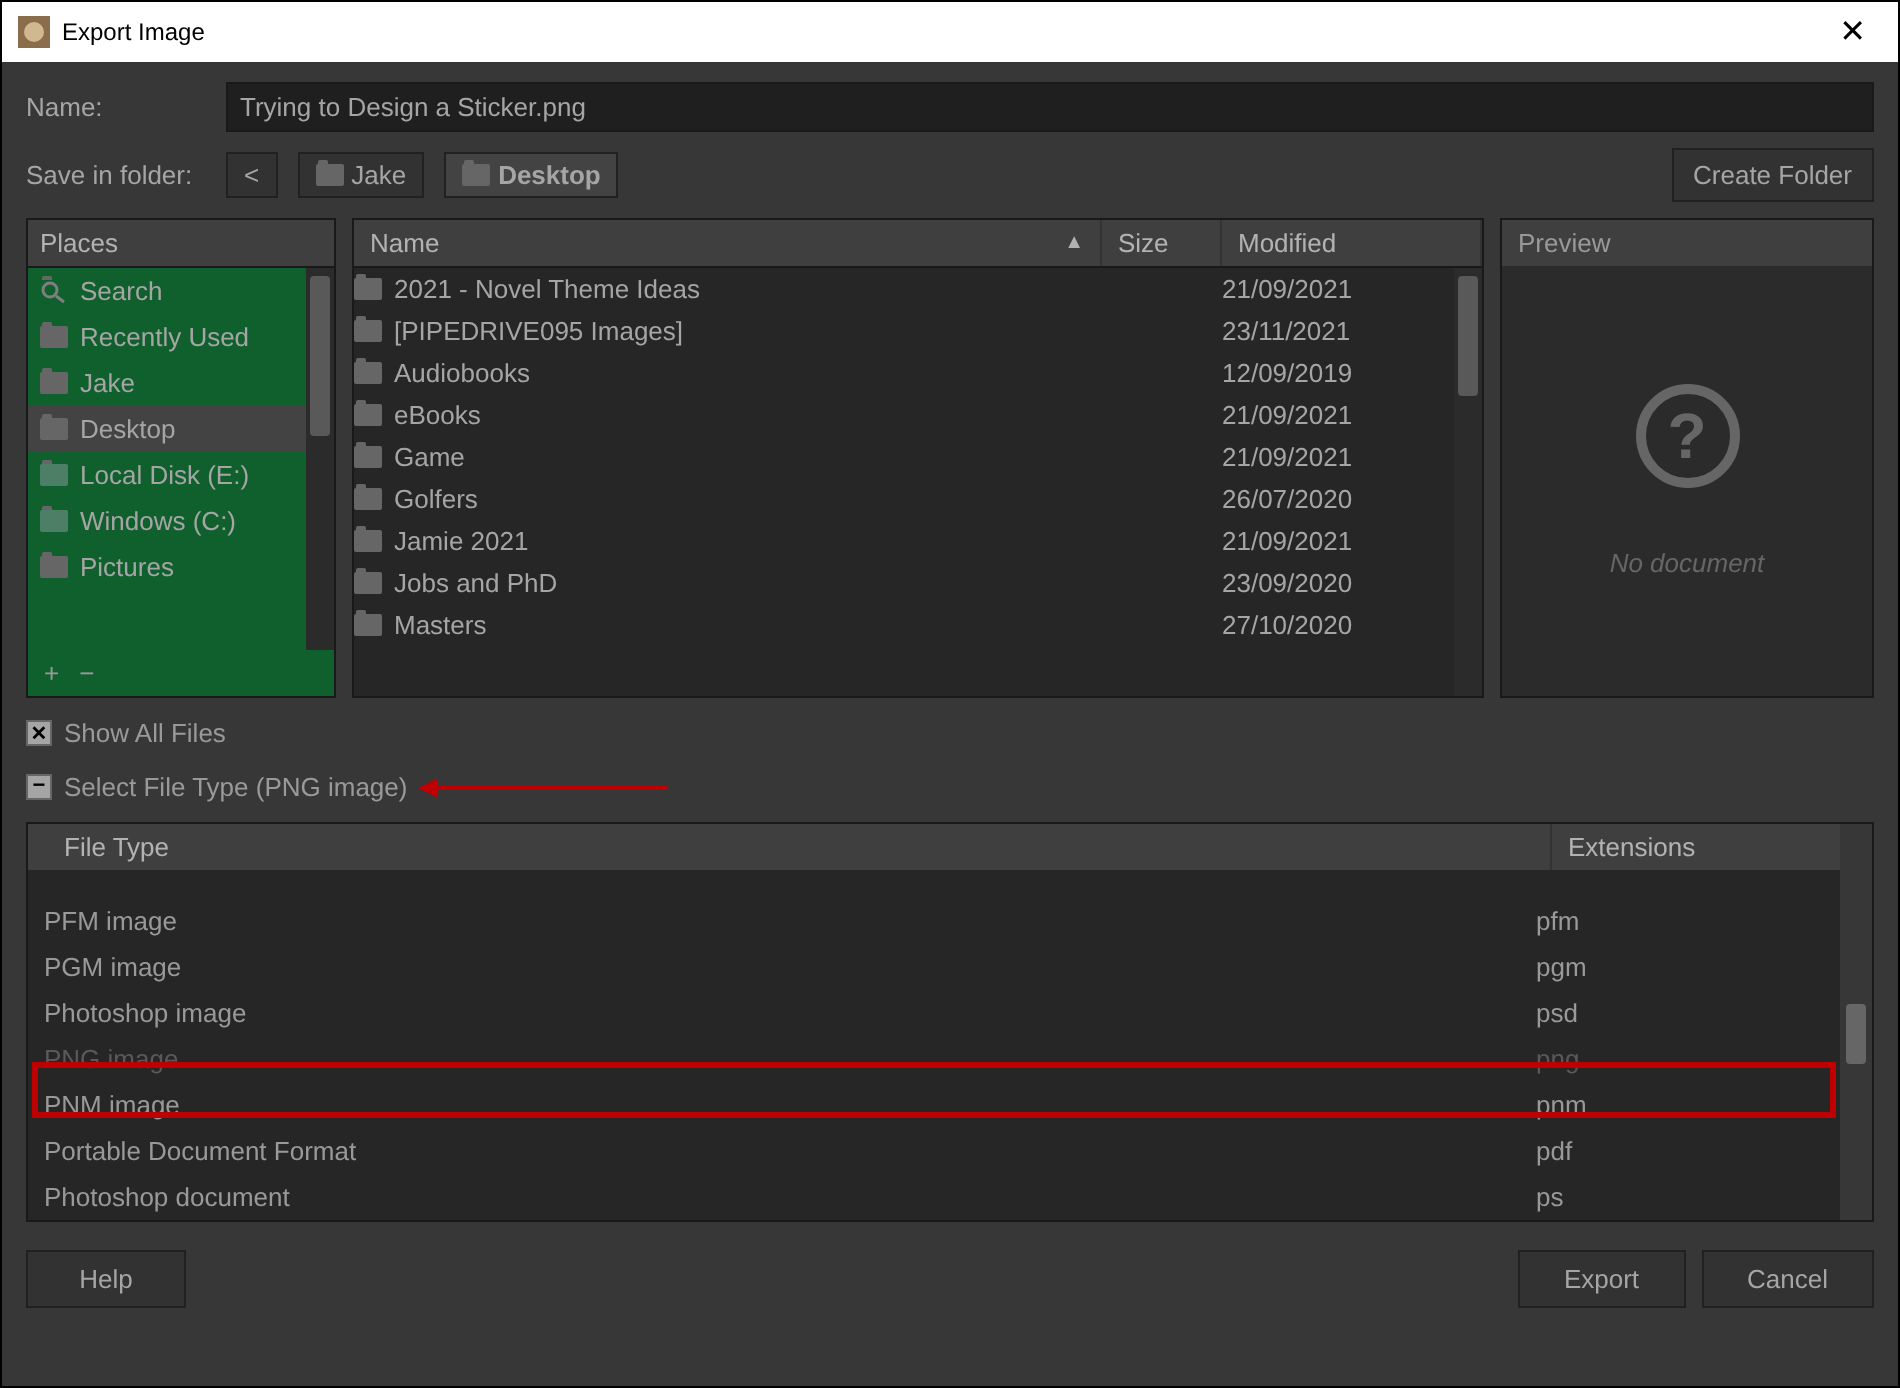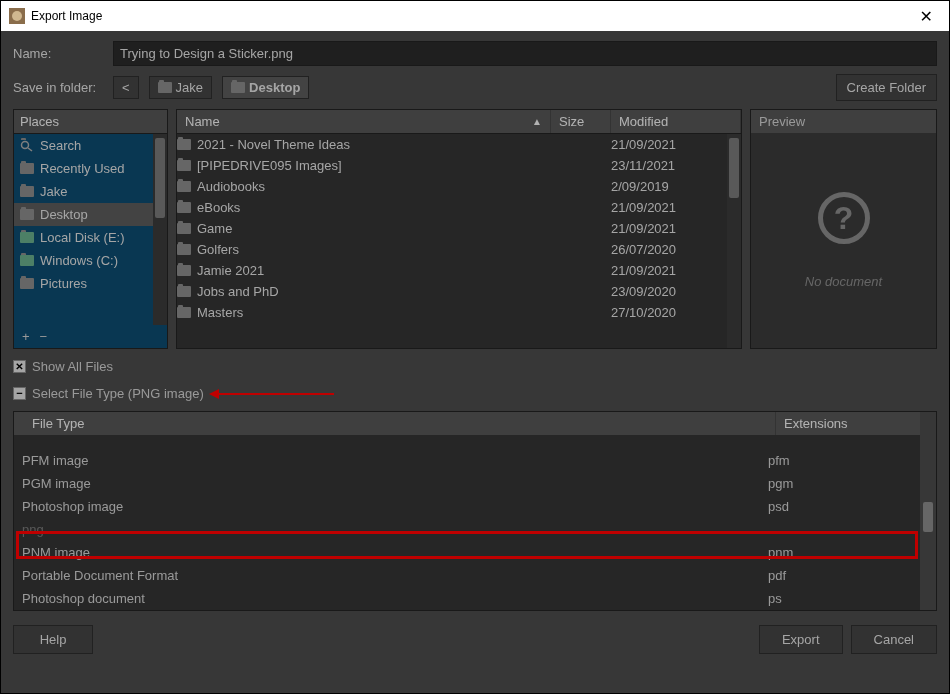--- a/index.html
+++ b/index.html
@@ -18,21 +18,21 @@
 .row { display:flex; align-items:center; gap:10px; }
 .label { color:#ddd; min-width:90px; }
 .name-input { flex:1; background:#2a2a2a; border:1px solid #222; color:#ddd; padding:4px 6px; }
 
 .crumb-btn { background:#434343; border:1px solid #2c2c2c; color:#ddd; padding:3px 8px; display:flex; align-items:center; gap:4px; cursor:pointer;}
 .crumb-btn.active{ background:#5a5a5a;}
 .spacer{flex:1;}
 .create-folder{ background:#434343; border:1px solid #2c2c2c; color:#ddd; padding:5px 10px; cursor:pointer;}
 
 .panels { display:flex; gap:8px; height:240px;}
-.places { width:155px; background:#0c4a6e; border:1px solid #222; display:flex; flex-direction:column; }
+.places { width:155px; background:#15803d; border:1px solid #222; display:flex; flex-direction:column; }
 .places-header{ background:#555; color:#eee; padding:4px 6px; border-bottom:1px solid #222;}
 .places-list{ flex:1; overflow:hidden; position:relative;}
 .place-item{ padding:4px 6px; display:flex; align-items:center; gap:6px; cursor:pointer; color:#ddd;}
 .place-item.active{ background:#5a5a5a;}
 .places-scroll{ position:absolute; right:0; top:0; bottom:0; width:14px; background:#3a3a3a;}
 .places-thumb{ position:absolute; top:4px; width:10px; left:2px; height:80px; background:#777; border-radius:2px;}
 .places-footer{ display:flex; gap:10px; padding:4px 8px; color:#ccc; font-size:16px;}
 
 .filelist { flex:1; background:#333; border:1px solid #222; display:flex; flex-direction:column;}
 .fl-header{ display:flex; background:#555; color:#eee; border-bottom:1px solid #222;}
@@ -189,21 +189,21 @@
             </div>
             <div class="rsize"></div>
             <div class="rmod">23/11/2021</div>
           </div>
           <div class="fl-row">
             <div class="rname">
               <span class="folder-icon"></span>
               <span>Audiobooks</span>
             </div>
             <div class="rsize"></div>
-            <div class="rmod">2/09/2019</div>
+            <div class="rmod">12/09/2019</div>
           </div>
           <div class="fl-row">
             <div class="rname">
               <span class="folder-icon"></span>
               <span>eBooks</span>
             </div>
             <div class="rsize"></div>
             <div class="rmod">21/09/2021</div>
           </div>
           <div class="fl-row">
@@ -290,20 +290,21 @@
         </div>
         <div class="ft-row">
           <div class="t1">PGM image</div>
           <div class="t2">pgm</div>
         </div>
         <div class="ft-row">
           <div class="t1">Photoshop image</div>
           <div class="t2">psd</div>
         </div>
         <div class="ft-row sel">
+          <div class="t1">PNG image</div>
           <div class="t2">png</div>
         </div>
         <div class="ft-row">
           <div class="t1">PNM image</div>
           <div class="t2">pnm</div>
         </div>
         <div class="ft-row">
           <div class="t1">Portable Document Format</div>
           <div class="t2">pdf</div>
         </div>

